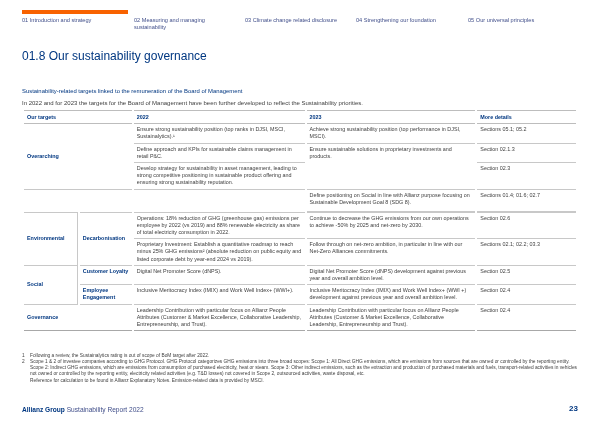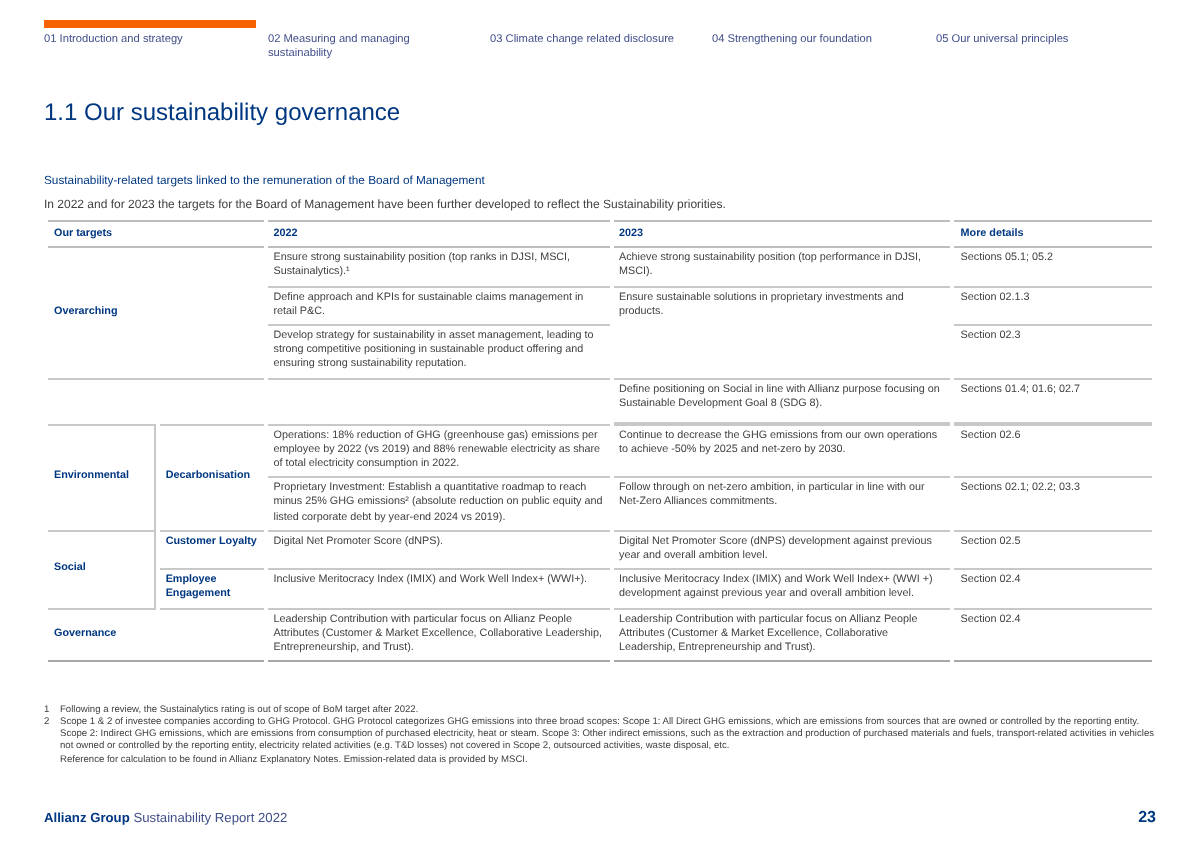--- a/index.html
+++ b/index.html
@@ -39,21 +39,21 @@
 
 <nav class="topnav">
   <div class="bar"></div>
   <a class="item" style="left:0px">01 Introduction and strategy</a>
   <a class="item" style="left:112px">02 Measuring and managing sustainability</a>
   <a class="item" style="left:223px">03 Climate change related disclosure</a>
   <a class="item" style="left:334px">04 Strengthening our foundation</a>
   <a class="item" style="left:446px">05 Our universal principles</a>
 </nav>
 
-<h1 class="page-title">1.1 Our sustainability governance</h1>
+<h1 class="page-title">01.8 Our sustainability governance</h1>
 <div class="table-title">Sustainability-related targets linked to the remuneration of the Board of Management</div>
 <p class="intro">In 2022 and for 2023 the targets for the Board of Management have been further developed to reflect the Sustainability priorities.</p>
 
 <table class="targets">
   <colgroup>
     <col style="width:54px">
       <col style="width:52px">
       <col style="width:173px">
       <col style="width:171px">
       <col style="width:100px">

